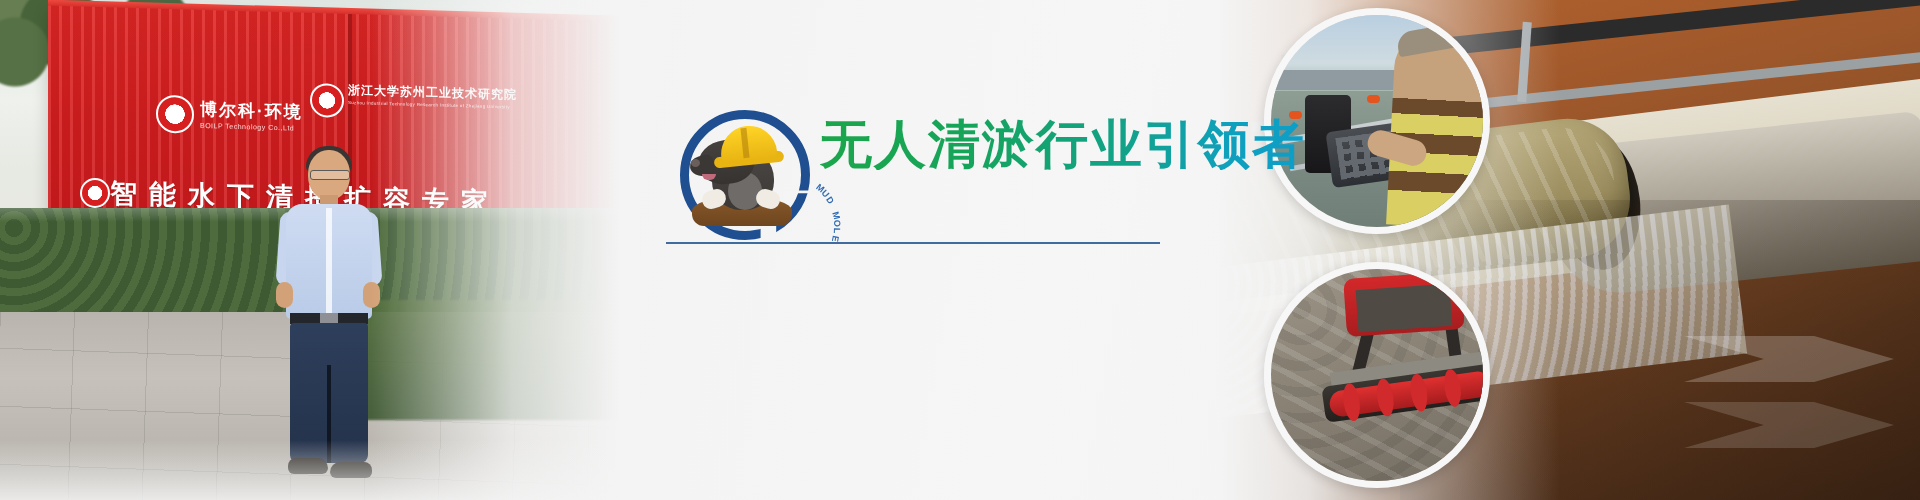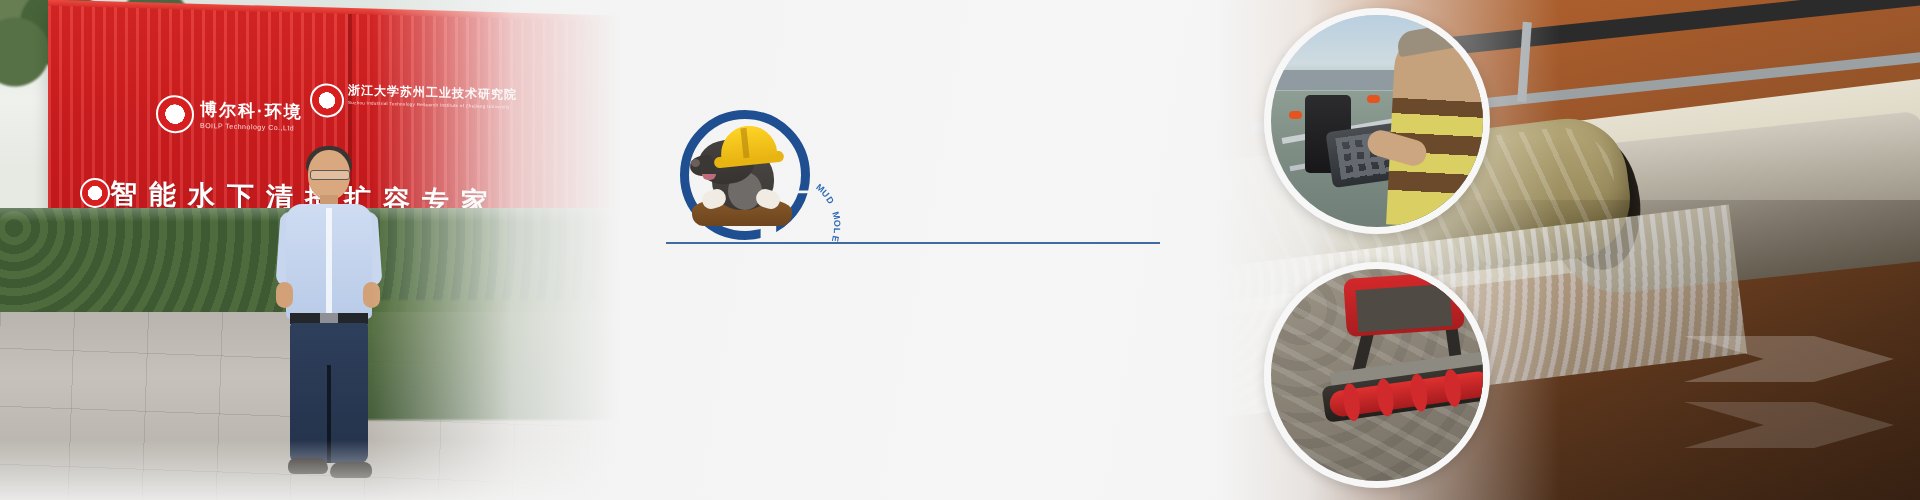--- a/index.html
+++ b/index.html
@@ -316,16 +316,17 @@
           <span style="transform: rotate(47deg) translateY(-28px);">U</span>
           <span style="transform: rotate(56deg) translateY(-28px);">D</span>
           <span style="transform: rotate(65deg) translateY(-28px);"> </span>
           <span style="transform: rotate(74deg) translateY(-28px);">M</span>
           <span style="transform: rotate(83deg) translateY(-28px);">O</span>
           <span style="transform: rotate(92deg) translateY(-28px);">L</span>
           <span style="transform: rotate(101deg) translateY(-28px);">E</span>
         </div>
     </div>
 
+    <div class="headline">无人清淤行业引领者</div>
     <div class="divider"></div>
   </div>
 
 </div>
 
 </body></html>

